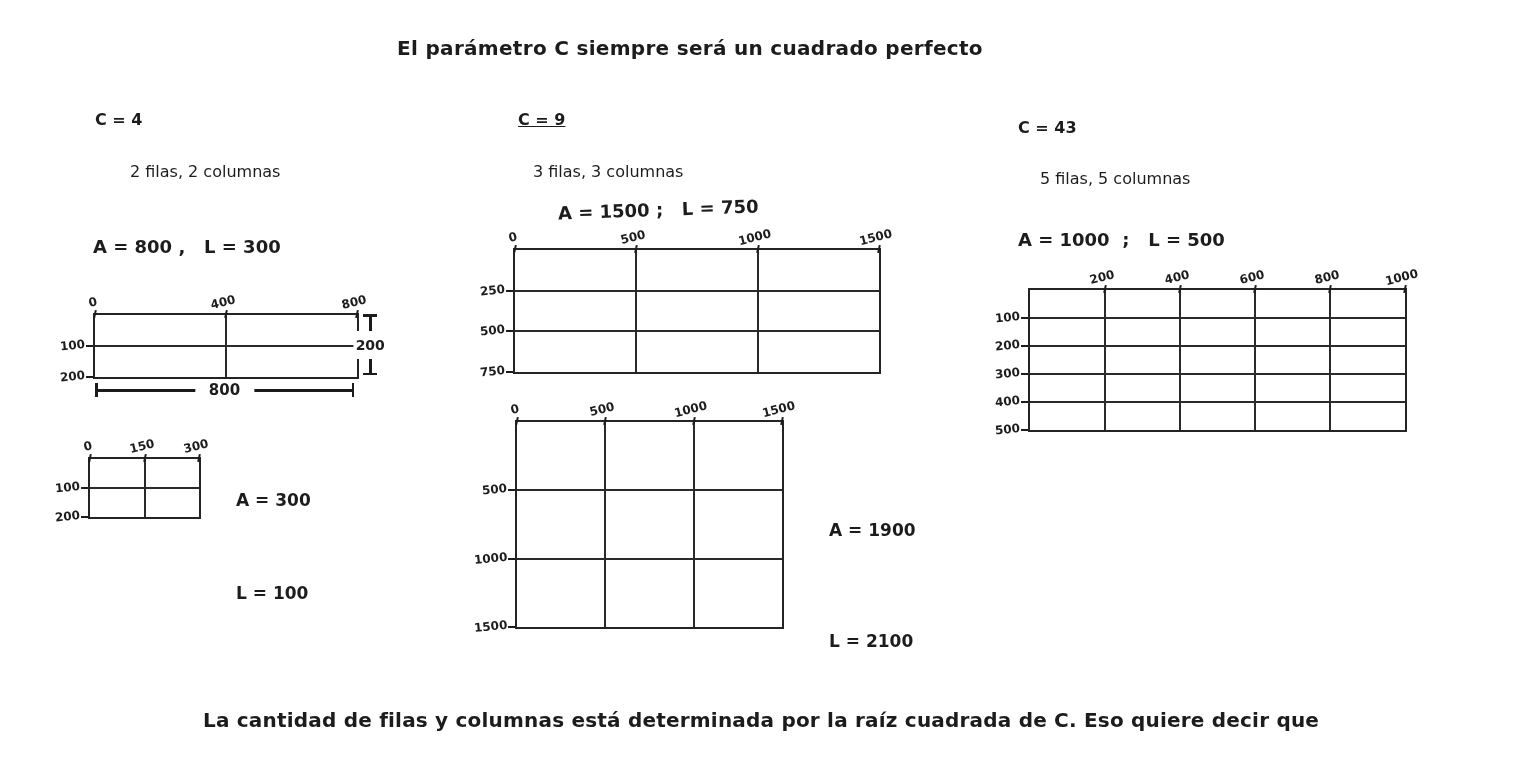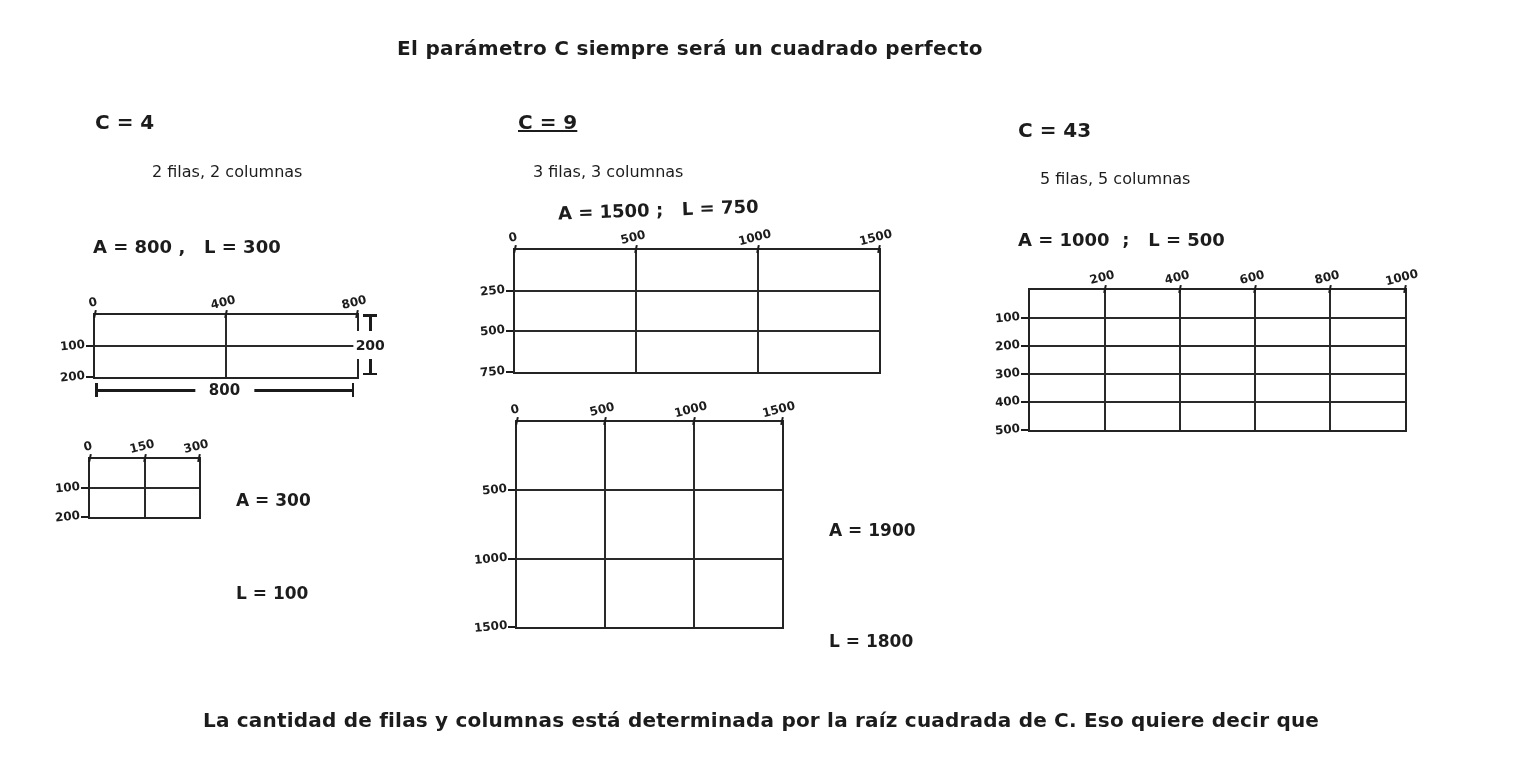--- a/index.html
+++ b/index.html
@@ -6,21 +6,21 @@
   body{
     width:1532px;height:757px;position:relative;overflow:hidden;
     background:#ffffff;color:#1c1c1c;
     font-family:"DejaVu Sans", sans-serif;
   }
   .abs{position:absolute;white-space:pre;}
   .title{
     left:0;top:36px;width:1380px;text-align:center;
     font-size:20px;font-weight:bold;letter-spacing:0.3px;
   }
-  .heading{font-size:20px;font-weight:bold;}
+  .heading{font-size:16px;font-weight:bold;}
   .subheading{font-size:16px;}
   .formula{font-size:18px;font-weight:bold;}
   .side-note{font-size:17px;font-weight:bold;line-height:31px;}
   .footer{font-size:20px;line-height:31px;font-weight:bold;letter-spacing:0.2px;}
 
   
   .grid{position:absolute;border:2px solid #242424;}
   .grid .vline{position:absolute;top:0;bottom:0;width:2px;background:#2a2a2a;transform:translateX(-1px);}
   .grid .hline{position:absolute;left:0;right:0;height:2px;background:#2a2a2a;transform:translateY(-1px);}
   .grid .top-tick{
@@ -61,21 +61,21 @@
   }
 </style>
 </head>
 <body>
 
 <div>
 
   <div class="abs title">El parámetro C siempre será un cuadrado perfecto</div>
 
   <div class="abs heading" style="left:95px;top:110px;">C = 4</div>
-  <div class="abs subheading" style="left:152px;top:162px;">2 filas, 2 columnas</div>
+  <div class="abs subheading" style="left:130px;top:162px;">2 filas, 2 columnas</div>
   <div class="abs formula" style="left:93px;top:236px;">A = 800 ,   L = 300</div>
 
   <div class="grid" style="left:93px;top:313px;width:262px;height:62px;">
       <div class="vline" style="left: 50%;"></div>
       <div class="hline" style="top: 50%;"></div>
       <span class="top-tick" style="left: 0%;">0</span>
       <div class="top-dash" style="left: calc(0% - 1px);"></div>
       <span class="top-tick" style="left: 50%;">400</span>
       <div class="top-dash" style="left: calc(50% - 1px);"></div>
       <span class="top-tick" style="left: 100%;">800</span>
@@ -152,21 +152,21 @@
       <div class="top-dash" style="left: calc(100% - 1px);"></div>
       <span class="left-tick" style="top: 33.33%;">500</span>
       <div class="left-dash" style="top: 33.33%;"></div>
       <span class="left-tick" style="top: 66.67%;">1000</span>
       <div class="left-dash" style="top: 66.67%;"></div>
       <span class="left-tick" style="top: 100%;">1500</span>
       <div class="left-dash" style="top: 100%;"></div>
     </div>
   <div class="abs side-note" style="left:829px;top:438px;line-height:37px;">
     <div>A = 1900</div>
-    <div>L = 1800</div>
+    <div>L = 2100</div>
   </div>
 
   <div class="abs heading" style="left:1018px;top:118px;">C = 43</div>
   <div class="abs subheading" style="left:1040px;top:169px;">5 filas, 5 columnas</div>
   <div class="abs formula" style="left:1018px;top:229px;">A = 1000  ;   L = 500</div>
 
   <div class="grid" style="left:1028px;top:288px;width:375px;height:140px;">
       <div class="vline" style="left: 20%;"></div>
       <div class="vline" style="left: 40%;"></div>
       <div class="vline" style="left: 60%;"></div>

